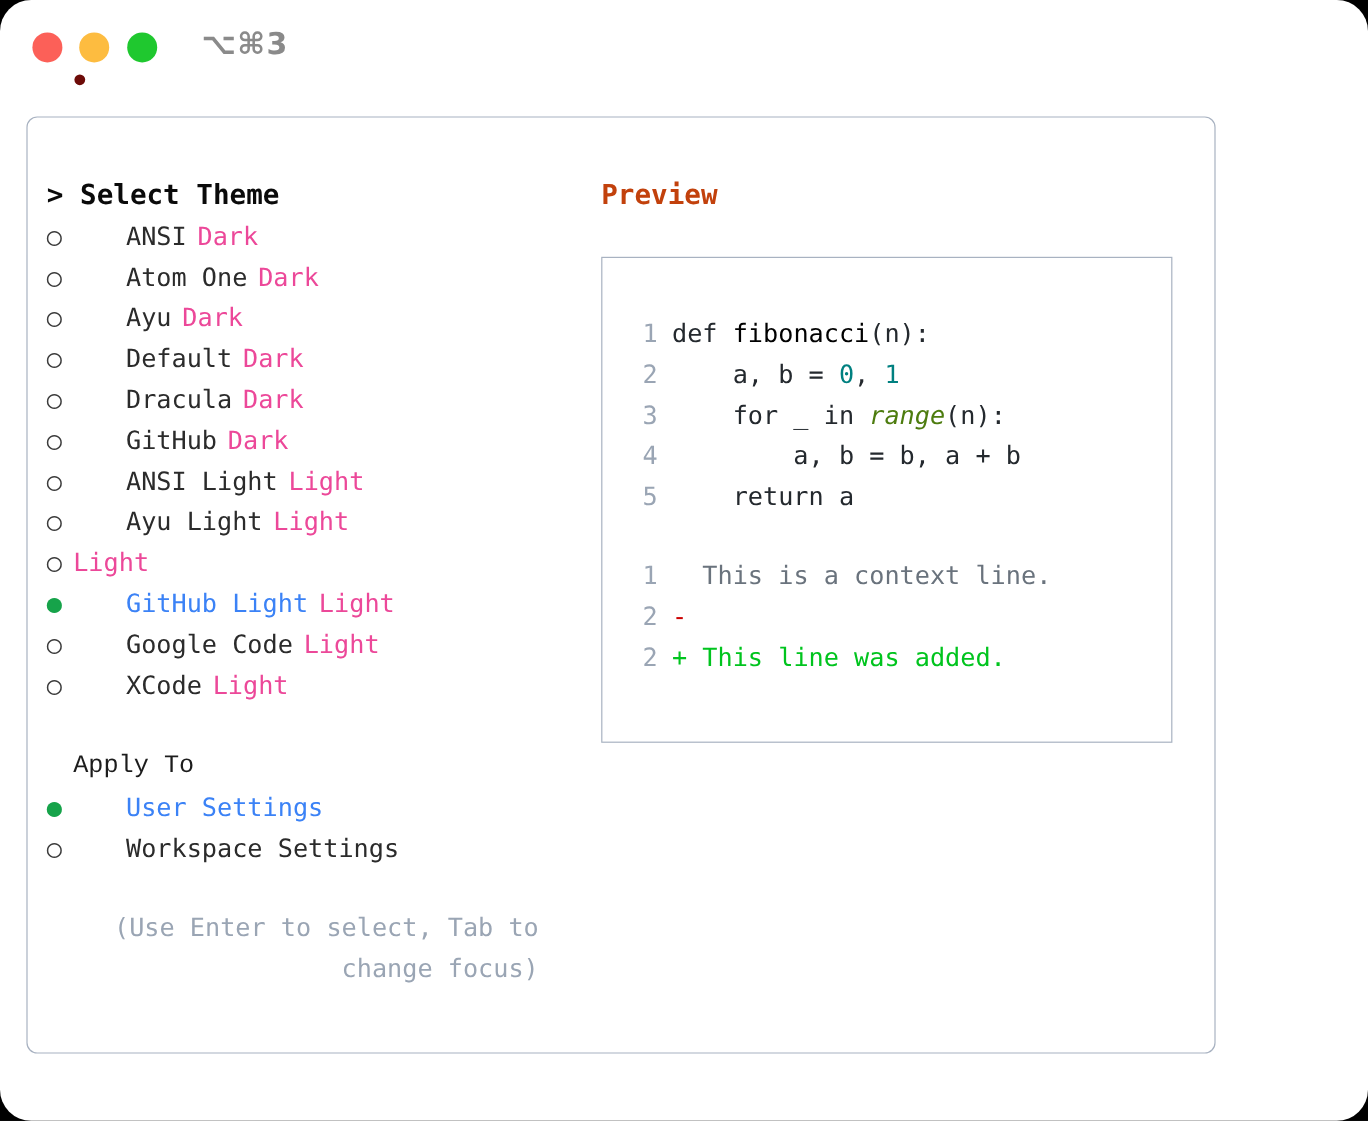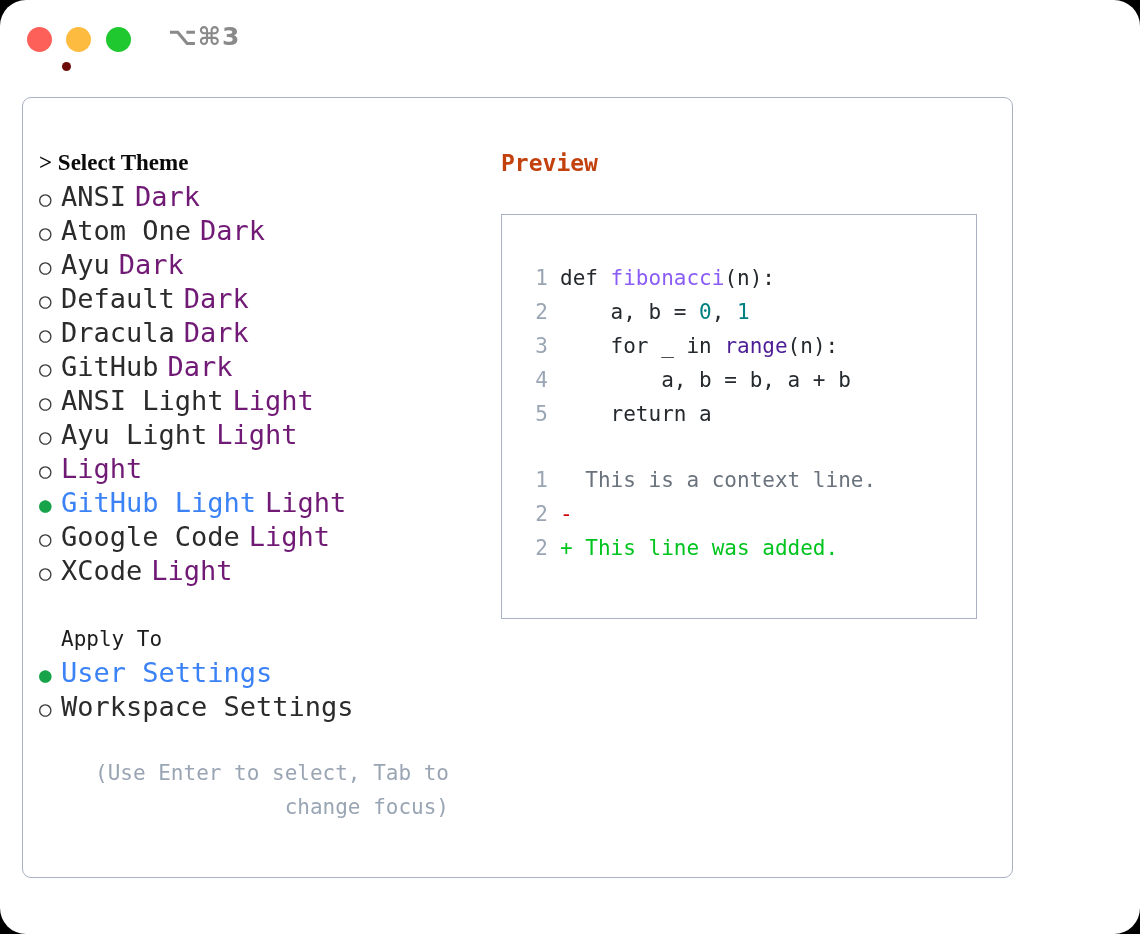--- a/index.html
+++ b/index.html
@@ -87,21 +87,20 @@
     top: 48px;
     width: 440px;
   }
 
   .section-head {
     font-size: 23px;
     font-weight: bold;
     color: #0a0a0a;
     line-height: 34px;
     white-space: nowrap;
-    font-family: Liberation Serif, serif;
   }
 
   .theme-list { margin: 0; padding: 0; list-style: none; }
 
   .theme-row {
     display: flex;
     align-items: baseline;
     line-height: 34px;
     height: 34px;
     white-space: nowrap;
@@ -110,38 +109,40 @@
   .bullet {
     display: inline-block;
     width: 22px;
     font-size: 21px;
     color: #3c3c3c;
     flex: 0 0 22px;
   }
   .theme-row.selected .bullet { color: #16a34a; }
 
   .theme-name {
-    font-size: 27px;
+    font-size: 21px;
     color: #2b2b2b;
     margin-right: 9px;
+    margin-left: 44px;
   }
   .theme-row.selected .theme-name { color: #3b82f6; }
 
   .theme-tag {
-    font-size: 27px;
-    color: #701a75;
+    font-size: 21px;
+    color: #ec4899;
   }
 
   .apply-head {
     font-size: 21px;
     color: #1c1c1c;
     line-height: 34px;
     margin-top: 34px;
     padding-left: 22px;
     white-space: nowrap;
+    font-family: Liberation Mono, monospace;
   }
 
   .apply-list { margin: 0; padding: 0; list-style: none; }
 
   .hint {
     margin-top: 32px;
     font-size: 21px;
     color: #9aa5b4;
     line-height: 34px;
     width: 410px;
@@ -186,23 +187,23 @@
     display: inline-block;
     width: 28px;
     text-align: right;
     color: #9aa5b4;
     flex: 0 0 28px;
     margin-right: 12px;
   }
 
   .code-text { color: #24292e; }
 
-  .tok-func { color: #8b5cf6; }
+  .tok-func { color: #000000; }
   .tok-num  { color: #008080; }
-  .tok-call { color: #4c1d95; }
+  .tok-call { color: #4d7c0f; font-style: italic; }
 
   .gap { height: 32px; }
 
   .diff-ctx { color: #6a737d; text-align: center; }
   .diff-del { color: #cc0000; }
   .diff-add { color: #00c41e; }
 </style>
 </head>
 <body>
 

